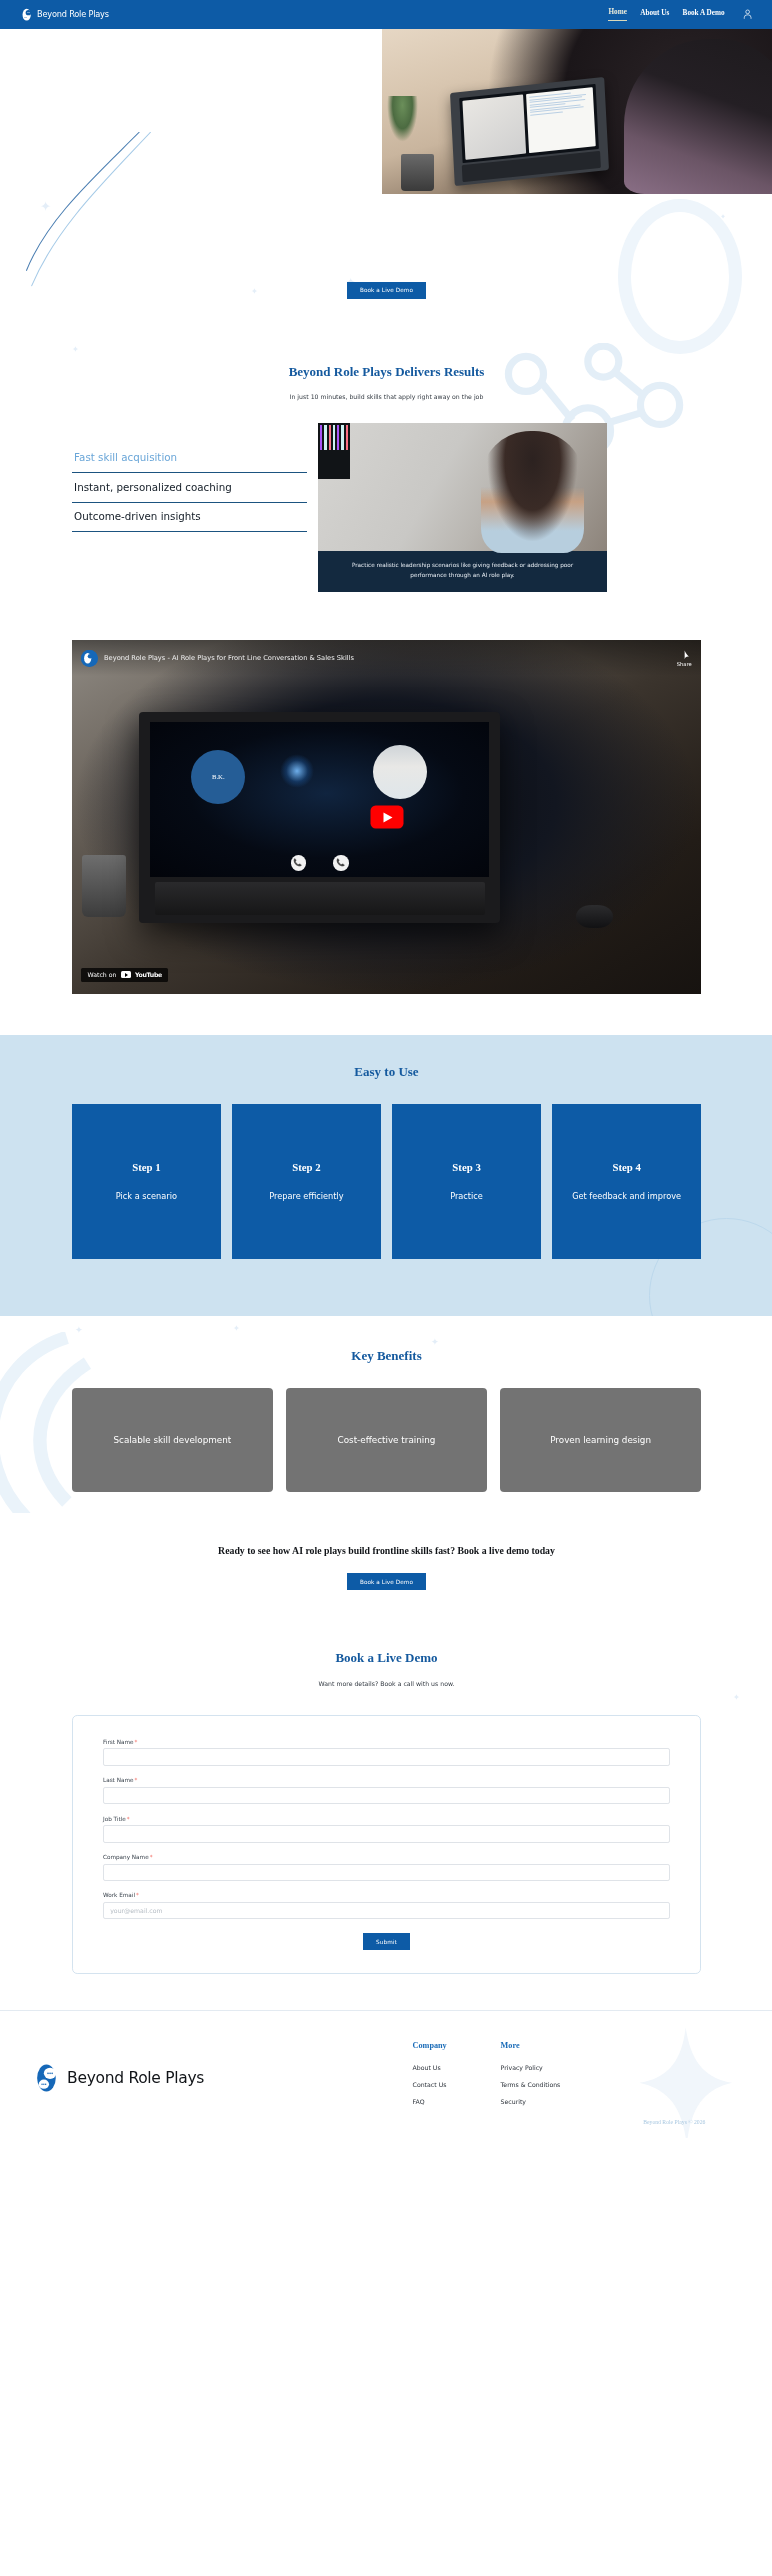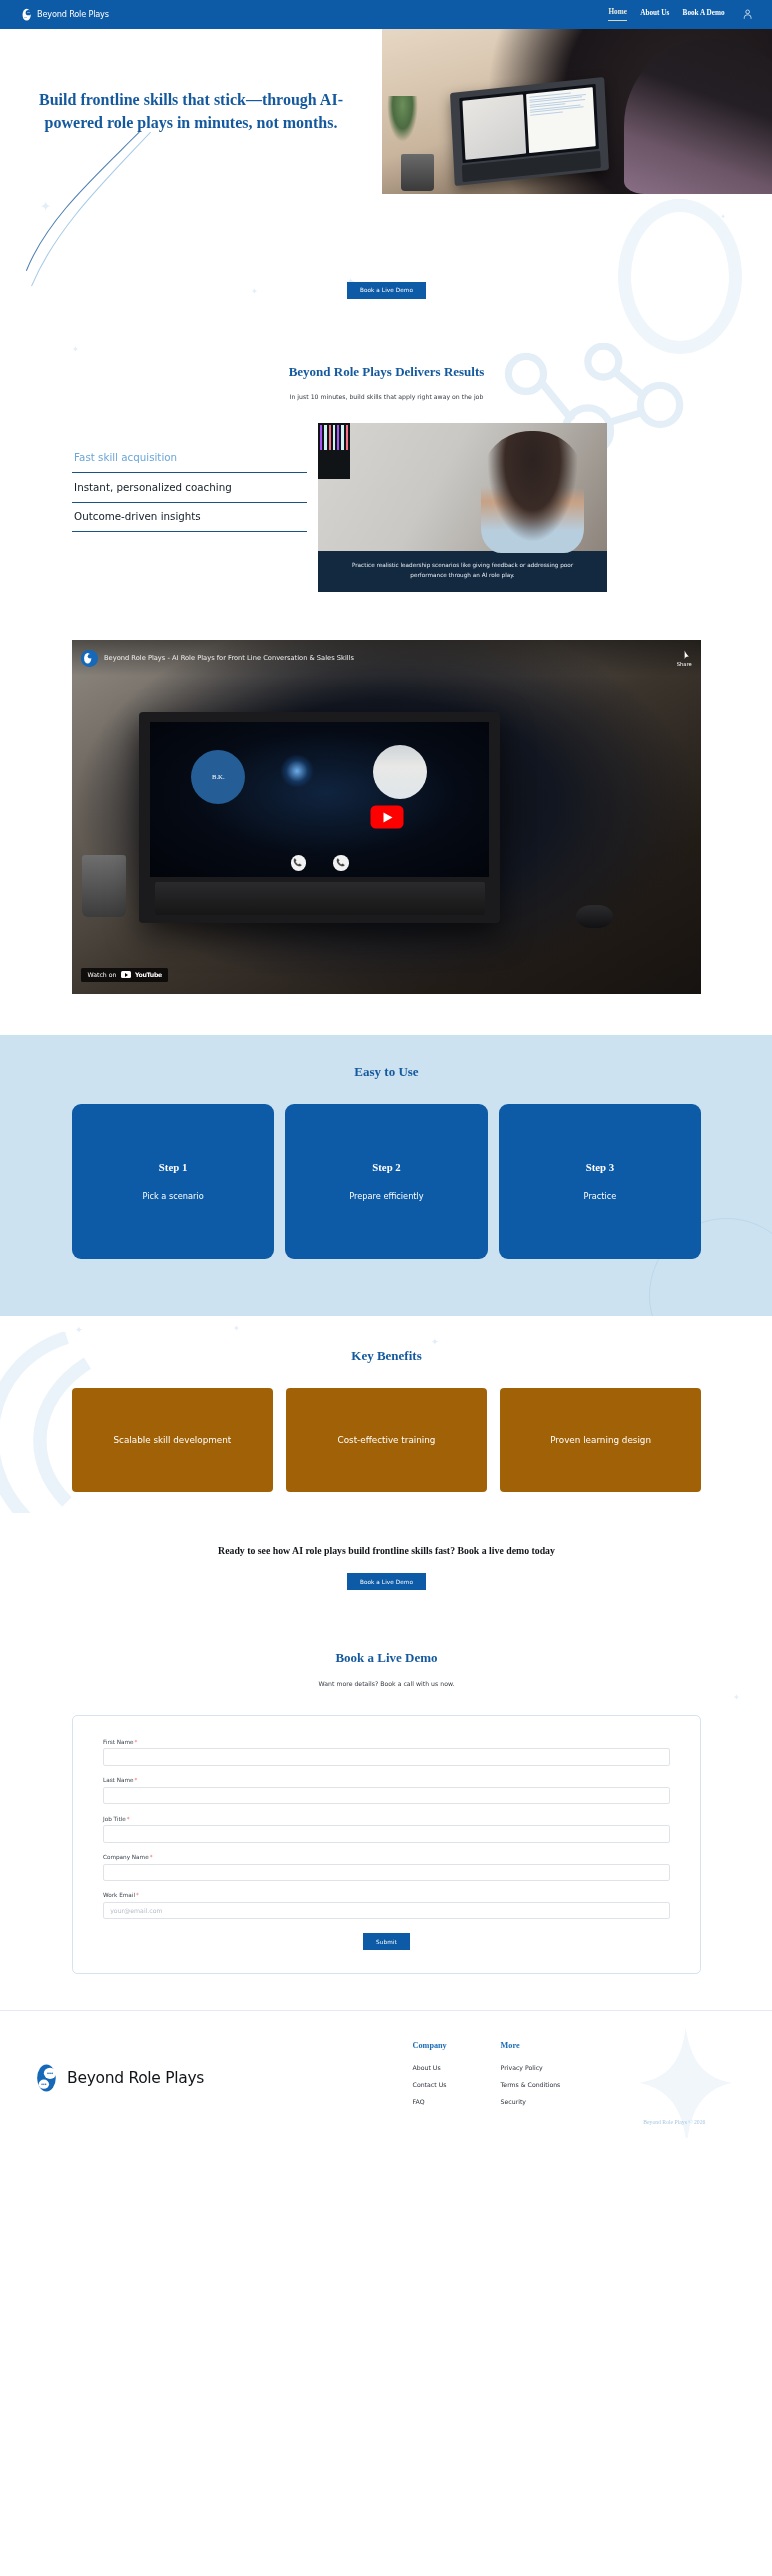--- a/index.html
+++ b/index.html
@@ -333,21 +333,21 @@
   }
   .steps-row {
     display: flex; gap: 11.3px;
     padding: 0 72px;
     margin-top: 24px;
     position: relative; z-index: 3;
   }
   .step-card {
     flex: 1;
     background: #0d5ba6;
-    border-radius: 9px;
+    border-radius: 0;
     min-height: 155px;
     display: flex; flex-direction: column;
     align-items: center; justify-content: center;
     padding: 15.5px 9.3px;
     color: #ffffff;
     cursor: pointer;
   }
   .step-num {
     font-family: "Liberation Serif", serif;
     font-weight: bold;
@@ -364,21 +364,21 @@
   
   .benefits-sec { position: relative; padding: 32px 0 20.6px; overflow: hidden; }
   .benefits-row {
     display: flex; gap: 13.4px;
     padding: 0 72px;
     margin-top: 24px;
     position: relative; z-index: 3;
   }
   .benefit-card {
     flex: 1;
-    background: #a16207;
+    background: #737373;
     border-radius: 4.1px;
     min-height: 104px;
     display: flex; align-items: center; justify-content: center;
     padding: 13.4px 11.3px;
     color: #ffffff;
     font-family: "DejaVu Sans", sans-serif;
     font-size: 8.8px;
     text-align: center;
     line-height: 1.65;
     cursor: pointer;
@@ -499,23 +499,20 @@
     <span class="nav-account">
       <svg width="9.3" height="10.3" viewBox="0 0 18 20" fill="none" stroke="#fff" stroke-width="1.4">
         <circle cx="9" cy="5.5" r="3.6"></circle>
         <path d="M2.4 19v-2.2A5.4 5.4 0 0 1 7.8 11.4h2.4a5.4 5.4 0 0 1 5.4 5.4V19"></path>
       </svg>
     </span>
   </div>
 </div>
 
 <div class="hero">
-  <div class="hero-text">
-    <h1 class="hero-title">Build frontline skills that stick—through AI-powered role plays in minutes, not months.</h1>
-  </div>
   <div class="hero-img">
     <div class="hero-plant"></div>
     <div class="hero-laptop">
       <div class="hero-screen">
         <div class="hero-screen-l"></div>
         <div class="hero-screen-r">
             <i style="width:70%"></i>
             <i style="width:95%"></i>
             <i style="width:88%"></i>
             <i style="width:92%"></i>
@@ -649,20 +646,24 @@
       <div class="step-num">Step 1</div>
       <div class="step-label">Pick a scenario</div>
     </div>
     <div class="step-card">
       <div class="step-num">Step 2</div>
       <div class="step-label">Prepare efficiently</div>
     </div>
     <div class="step-card">
       <div class="step-num">Step 3</div>
       <div class="step-label">Practice</div>
+    </div>
+    <div class="step-card">
+      <div class="step-num">Step 4</div>
+      <div class="step-label">Get feedback and improve</div>
     </div>
   </div>
 </div>
 
 <div class="benefits-sec">
   <svg class="decor" style="left:-36px;top:15.5px;" width="216" height="237" viewBox="0 0 420 460">
     <g stroke="#eaf3fa" stroke-width="26" fill="none">
       <path d="M200 10 C40 60 10 250 120 360"></path>
       <path d="M240 60 C130 130 120 250 200 330"></path>
     </g>

